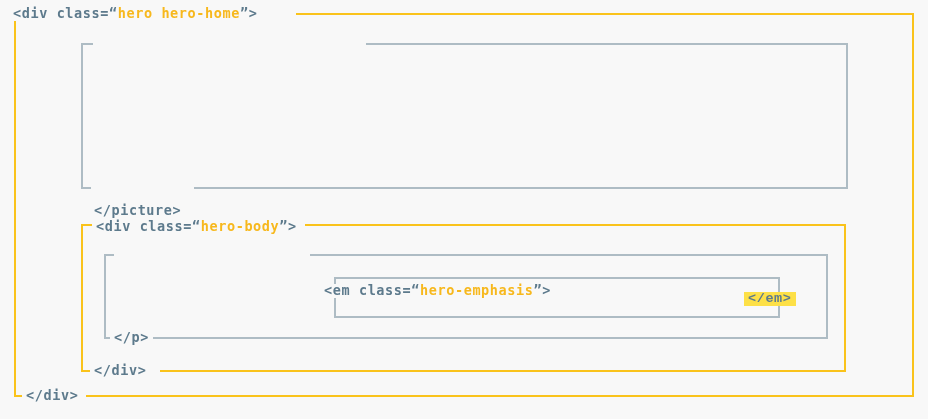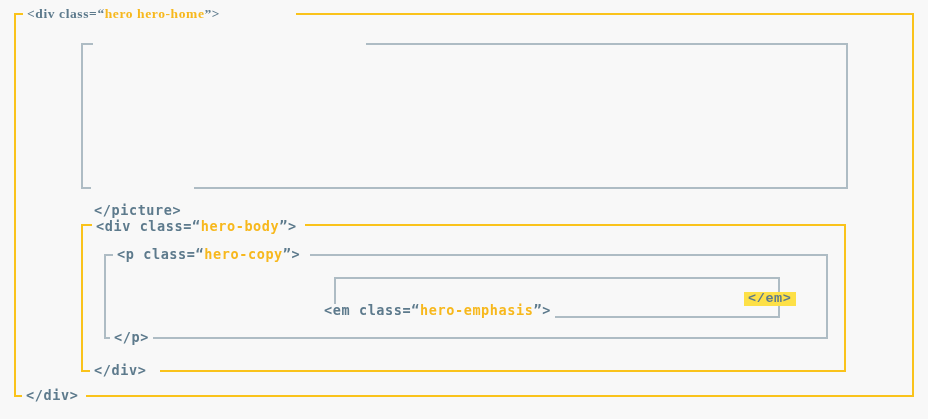--- a/index.html
+++ b/index.html
@@ -63,21 +63,21 @@
   <div class="edge yellow" style="left:14px; top:13px; width:12px; height:2px;"></div>
   <div class="edge yellow" style="left:296px; top:13px; width:618px; height:2px;"></div>
 
   <div class="edge yellow" style="left:14px; top:13px; width:2px; height:384px;"></div>
 
   <div class="edge yellow" style="left:912px; top:13px; width:2px; height:384px;"></div>
 
   <div class="edge yellow" style="left:14px; top:395px; width:8px; height:2px;"></div>
   <div class="edge yellow" style="left:86px; top:395px; width:828px; height:2px;"></div>
 
-  <div class="tag" style="left:23px; top:7px;font-family:Liberation Serif, serif;"><span>&lt;div class=</span><span>“</span><span class="cls">hero hero-home</span><span>”</span><span>&gt;</span></div>
+  <div class="tag" style="left:9px; top:7px;"><span>&lt;div class=</span><span>“</span><span class="cls">hero hero-home</span><span>”</span><span>&gt;</span></div>
   <div class="tag" style="left:22px; top:389px;">&lt;/div&gt;</div>
 
   <div class="edge" style="left:81px; top:43px; width:12px; height:2px;"></div>
   <div class="edge" style="left:366px; top:43px; width:482px; height:2px;"></div>
   <div class="edge" style="left:81px; top:43px; width:2px; height:146px;"></div>
   <div class="edge" style="left:846px; top:43px; width:2px; height:146px;"></div>
   <div class="edge" style="left:81px; top:187px; width:10px; height:2px;"></div>
   <div class="edge" style="left:194px; top:187px; width:654px; height:2px;"></div>
   <div class="tag" style="left:90px; top:181px;margin-top:23px;">&lt;/picture&gt;</div>
 
@@ -89,20 +89,19 @@
   <div class="edge yellow" style="left:160px; top:370px; width:686px; height:2px;"></div>
   <div class="tag" style="left:92px; top:220px;"><span>&lt;div class=</span><span>“</span><span class="cls">hero-body</span><span>”</span><span>&gt;</span></div>
   <div class="tag" style="left:90px; top:364px;">&lt;/div&gt;</div>
 
   <div class="edge" style="left:104px; top:254px; width:10px; height:2px;"></div>
   <div class="edge" style="left:310px; top:254px; width:518px; height:2px;"></div>
   <div class="edge" style="left:104px; top:254px; width:2px; height:85px;"></div>
   <div class="edge" style="left:826px; top:254px; width:2px; height:85px;"></div>
   <div class="edge" style="left:104px; top:337px; width:6px; height:2px;"></div>
   <div class="edge" style="left:148px; top:337px; width:680px; height:2px;"></div>
-  <div class="tag" style="left:113px; top:248px;"><span>&lt;p class=</span><span>“</span><span class="cls">hero-copy</span><span>”</span><span>&gt;</span></div>
   <div class="tag" style="left:110px; top:331px;">&lt;/p&gt;</div>
 
   <div class="rect" style="left:334px; top:277px; width:446px; height:41px;"></div>
-  <div class="tag" style="left:320px; top:304px;"><span>&lt;em class=</span><span>“</span><span class="cls">hero-emphasis</span><span>”</span><span>&gt;</span></div>
+  <div class="tag" style="left:320px; top:284px;"><span>&lt;em class=</span><span>“</span><span class="cls">hero-emphasis</span><span>”</span><span>&gt;</span></div>
   <div class="tag right-label" style="left:744px; top:292px;">&lt;/em&gt;</div>
 
 </div>
 
 </body></html>

